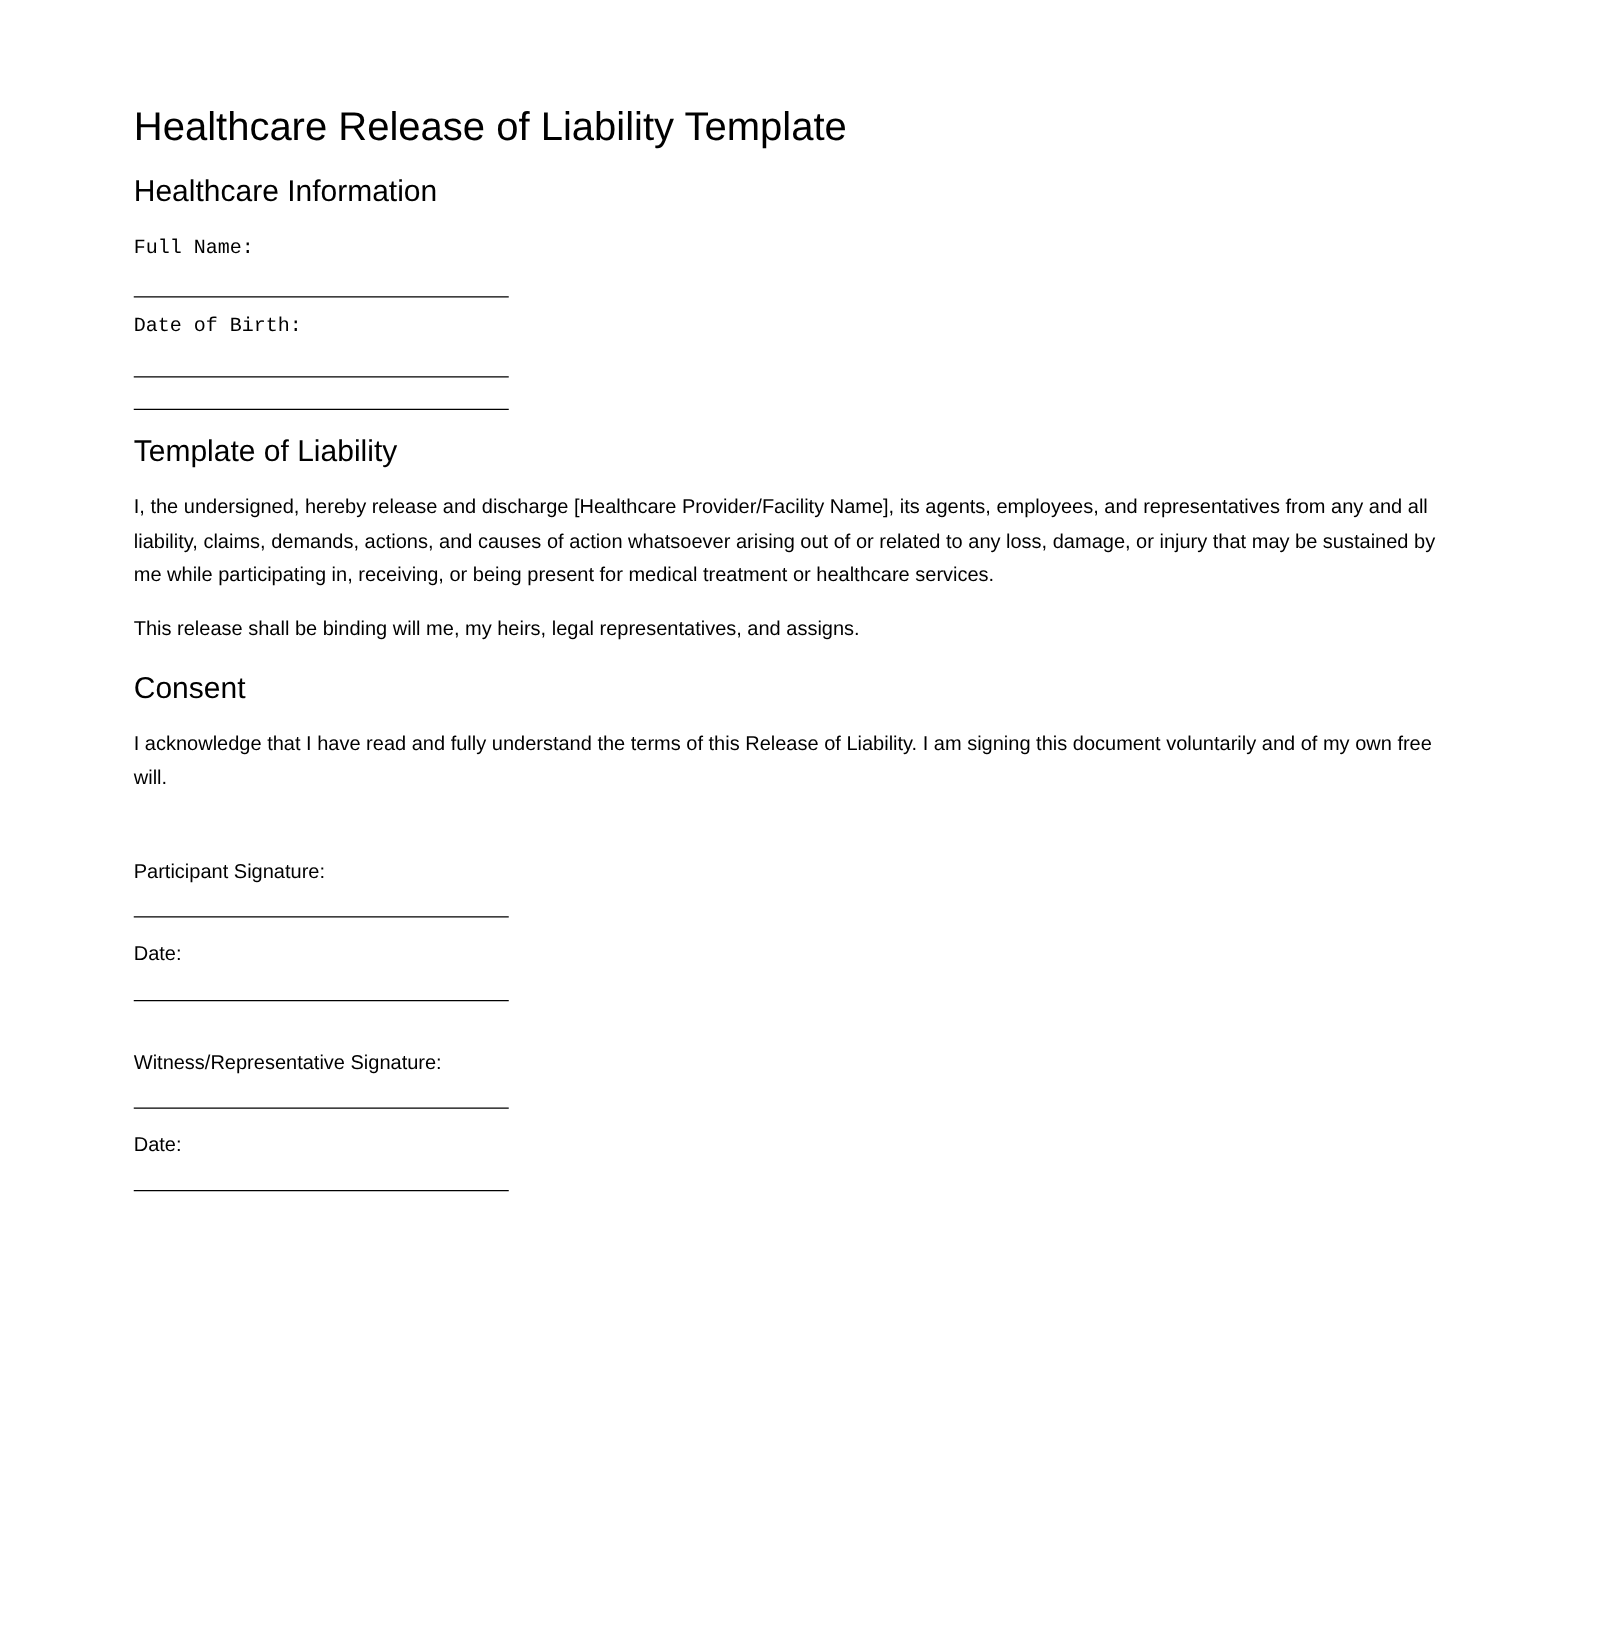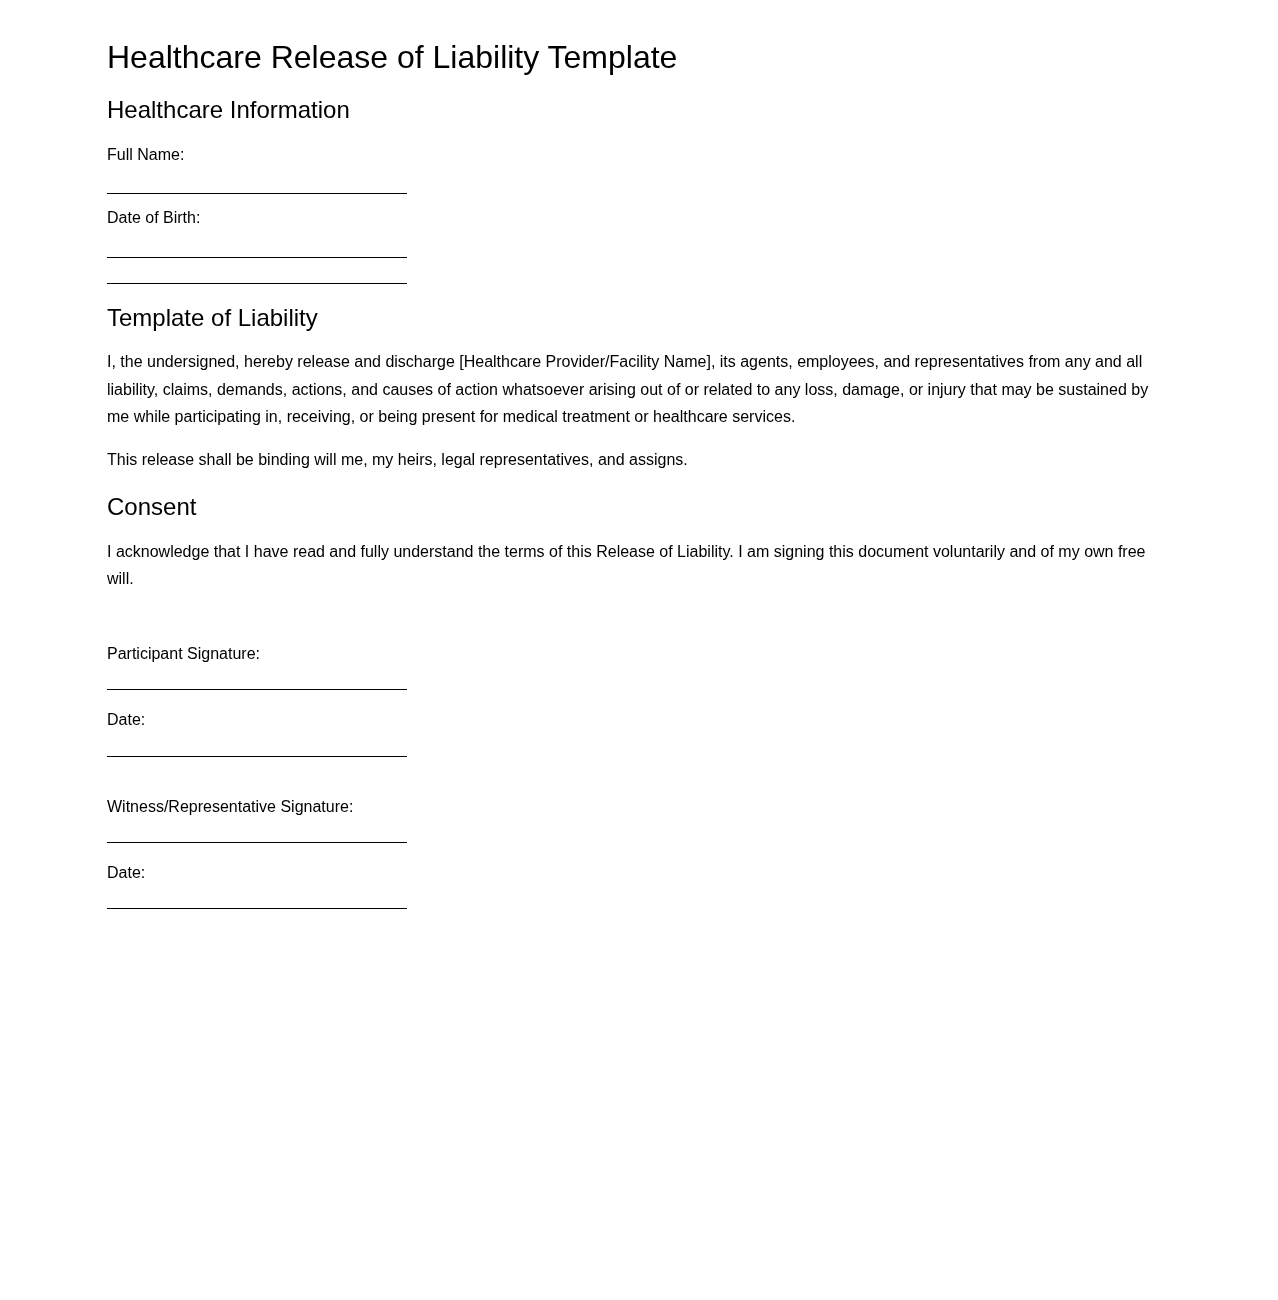--- a/index.html
+++ b/index.html
@@ -4,21 +4,21 @@
 <style>
   html, body {
     margin: 0;
     padding: 0;
     background: #ffffff;
     color: #000000;
   }
   .doc {
     width: 1060px;
     margin-left: 107px;
-    padding-top: 38px;
+    padding-top: 82px;
     padding-bottom: 120px;
     font-family: "Liberation Sans", sans-serif;
     font-size: 16px;
     line-height: 1.7;
   }
   h1.doc-title {
     font-size: 32px;
     font-weight: 400;
     line-height: 1.2;
     margin: 0 0 20px 0;
@@ -33,20 +33,21 @@
     margin: 16px 0;
   }
   .fields {
     margin-bottom: 12px;
   }
   .field {
     margin-bottom: 10px;
   }
   .field .label {
     margin: 0;
+    font-family: Liberation Mono, monospace;
   }
   .write-line {
     width: 300px;
     height: 0;
     border-bottom: 1px solid #000000;
     margin-top: 25px;
   }
   .sig-group-1 {
     margin-top: 48px;
   }

